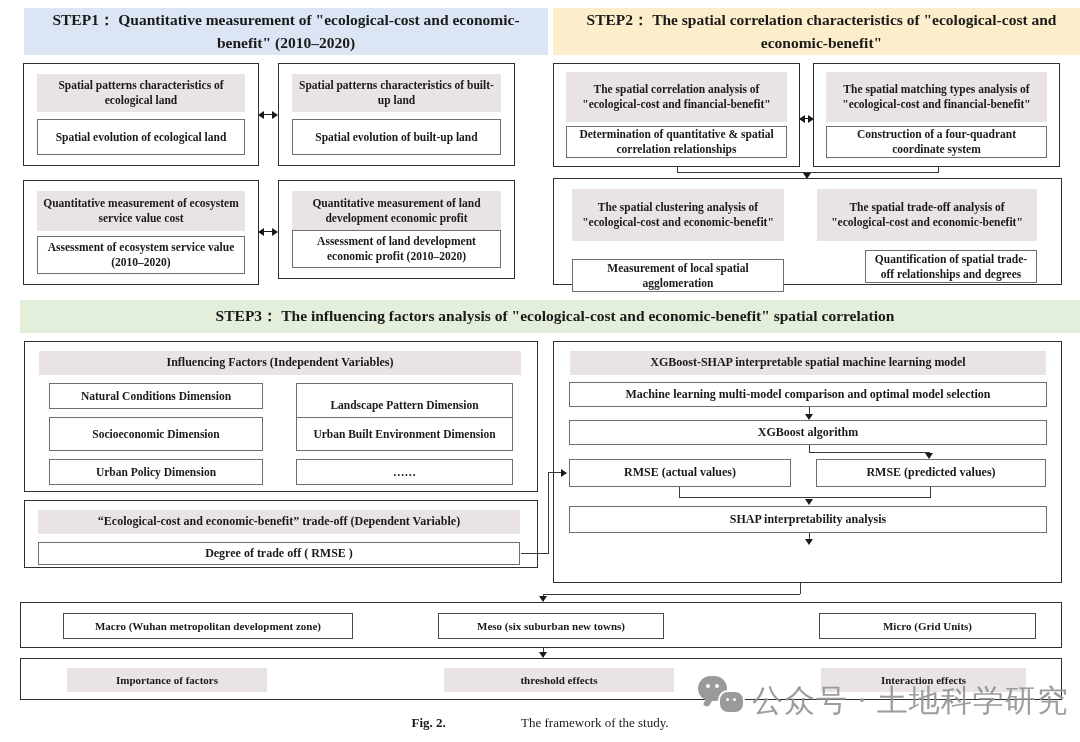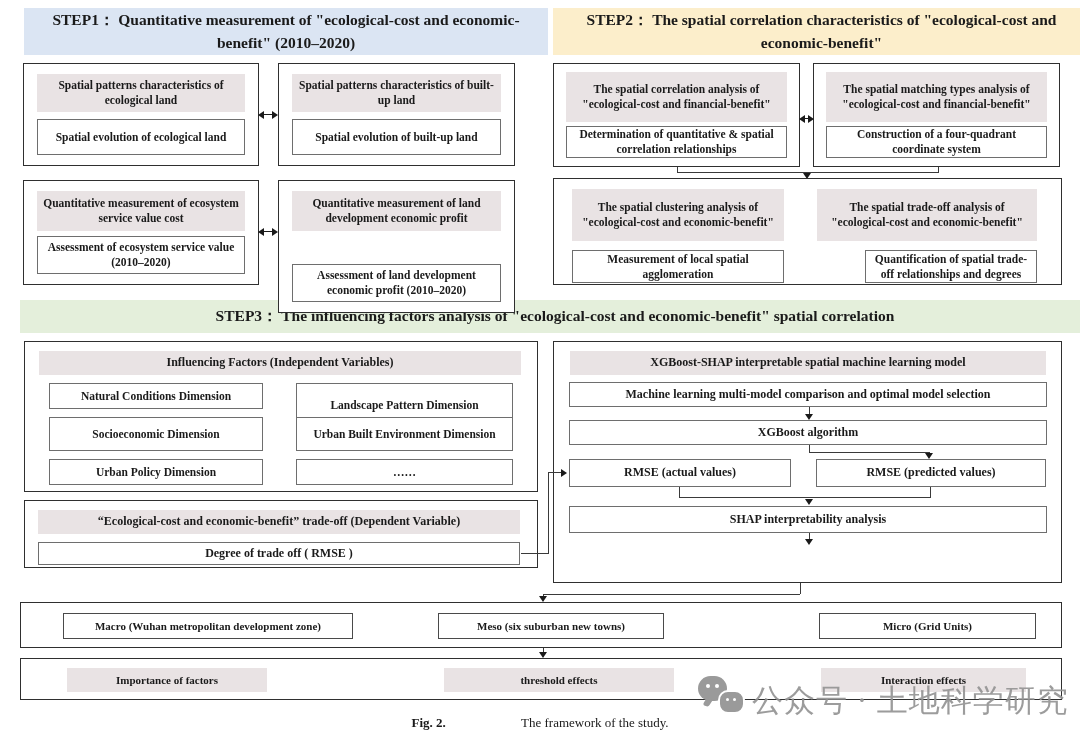--- a/index.html
+++ b/index.html
@@ -47,21 +47,21 @@
     <div class="wbox ctr" style="height:36px;">Spatial evolution of built-up land</div>
   </div>
   <div class="darr" style="left:258px;top:110px;width:20px;">
       <span class="dln"></span>
     </div>
 
   <div class="abs obox cell" style="left:23px;top:180px;width:236px;height:105px;">
     <div class="hdrbar ctr" style="height:40px;">Quantitative measurement of ecosystem service value cost</div>
     <div class="wbox ctr" style="height:38px;">Assessment of ecosystem service value (2010–2020)</div>
   </div>
-  <div class="abs obox cell" style="left:278px;top:180px;width:237px;height:133px;">
+  <div class="abs obox cell" style="left:278px;top:180px;width:237px;height:99px;">
     <div class="hdrbar ctr" style="height:40px;">Quantitative measurement of land development economic profit</div>
     <div class="wbox ctr" style="height:38px;">Assessment of land development economic profit (2010–2020)</div>
   </div>
   <div class="darr" style="left:258px;top:227px;width:20px;">
       <span class="dln"></span>
     </div>
 
   <div class="abs obox cell" style="left:813px;top:63px;width:247px;height:104px;padding:8px 12px;">
     <div class="hdrbar ctr" style="height:50px;">The spatial matching types analysis of "ecological-cost and financial-benefit"</div>
     <div class="wbox ctr" style="height:32px;">Construction of a four-quadrant coordinate system</div>
@@ -75,21 +75,21 @@
     </div>
 
   <div class="ln" style="left:676.5px;top:167px;width:1.2px;height:6px;"></div>
   <div class="ln" style="left:937.5px;top:167px;width:1.2px;height:6px;"></div>
   <div class="ln" style="left:676.5px;top:172px;width:262px;height:1.2px;"></div>
   <div class="tri-d" style="left:803px;top:172.5px;"></div>
 
   <div class="abs obox" style="left:553px;top:178px;width:509px;height:107px;">
     <div class="abs" style="left:18px;top:10px;width:212px;">
       <div class="hdrbar ctr" style="height:52px;">The spatial clustering analysis of "ecological-cost and economic-benefit"</div>
-      <div class="wbox ctr" style="height:33px;margin-top:9px;">Measurement of local spatial agglomeration</div>
+      <div class="wbox ctr" style="height:33px;margin-top:18px;">Measurement of local spatial agglomeration</div>
     </div>
     <div class="abs" style="left:263px;top:10px;width:220px;">
       <div class="hdrbar ctr" style="height:52px;">The spatial trade-off analysis of "ecological-cost and economic-benefit"</div>
       <div class="wbox ctr" style="height:33px;margin-top:9px;margin-left:48px;">Quantification of spatial trade-off relationships and degrees</div>
     </div>
   </div>
 
   <div class="abs obox" style="left:24px;top:341px;width:514px;height:151px;">
     <div class="abs hdrbar ctr" style="left:14px;top:9px;width:482px;height:24px;font-size:12px;">Influencing Factors (Independent Variables)</div>
     <div class="abs wbox ctr" style="left:24px;top:41px;width:214px;height:26px;">Natural Conditions Dimension</div>

